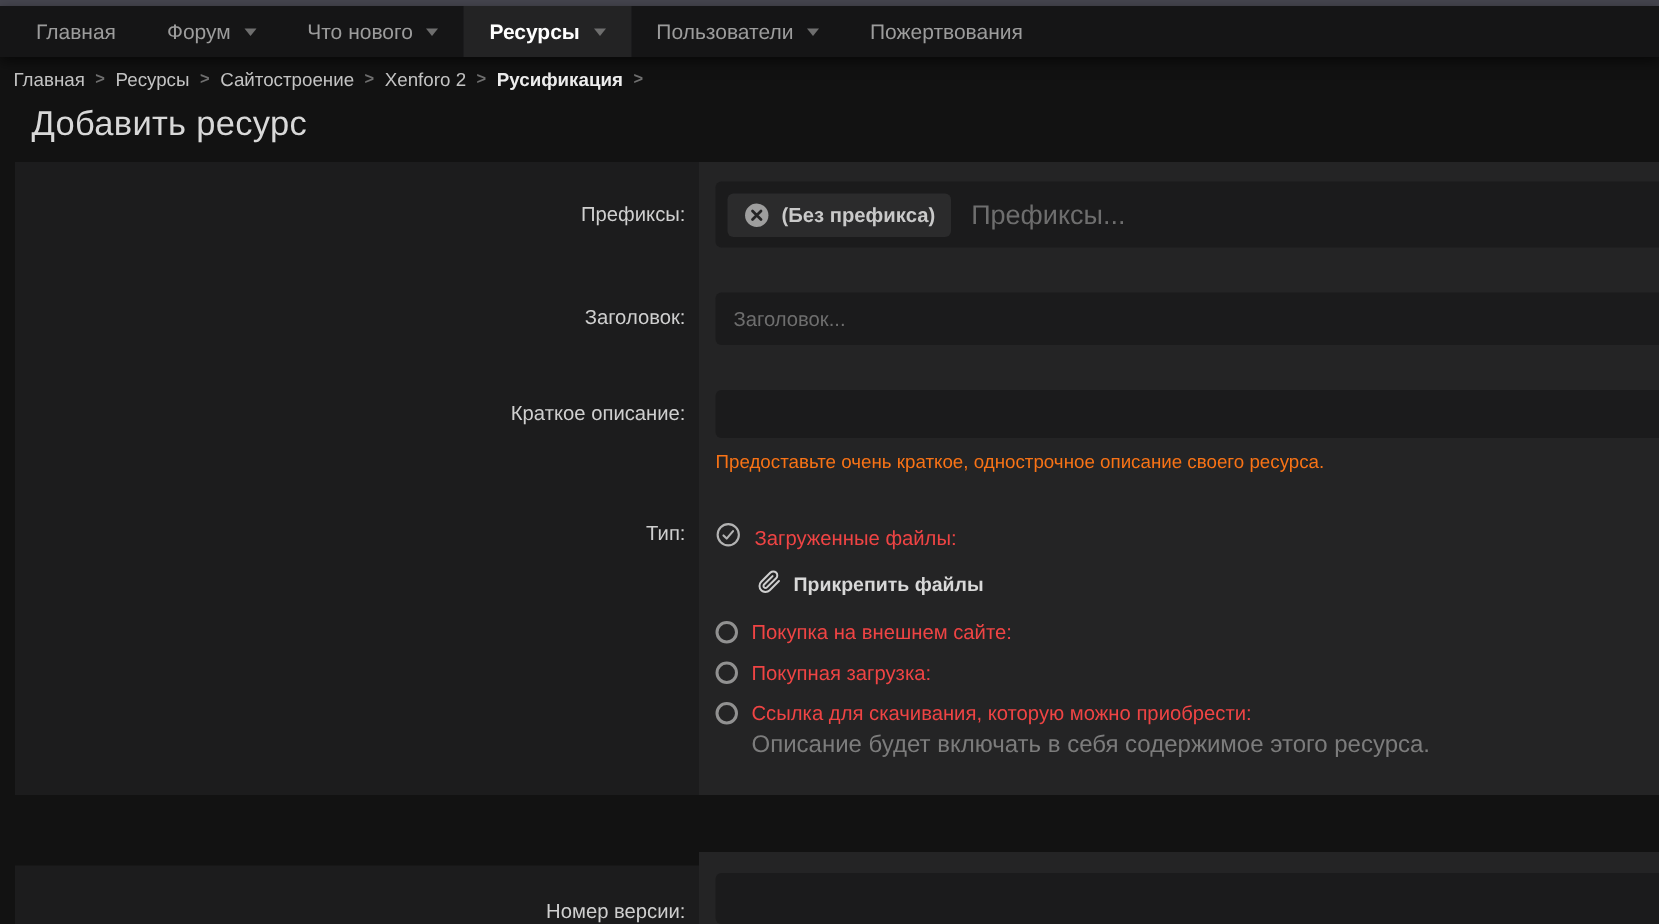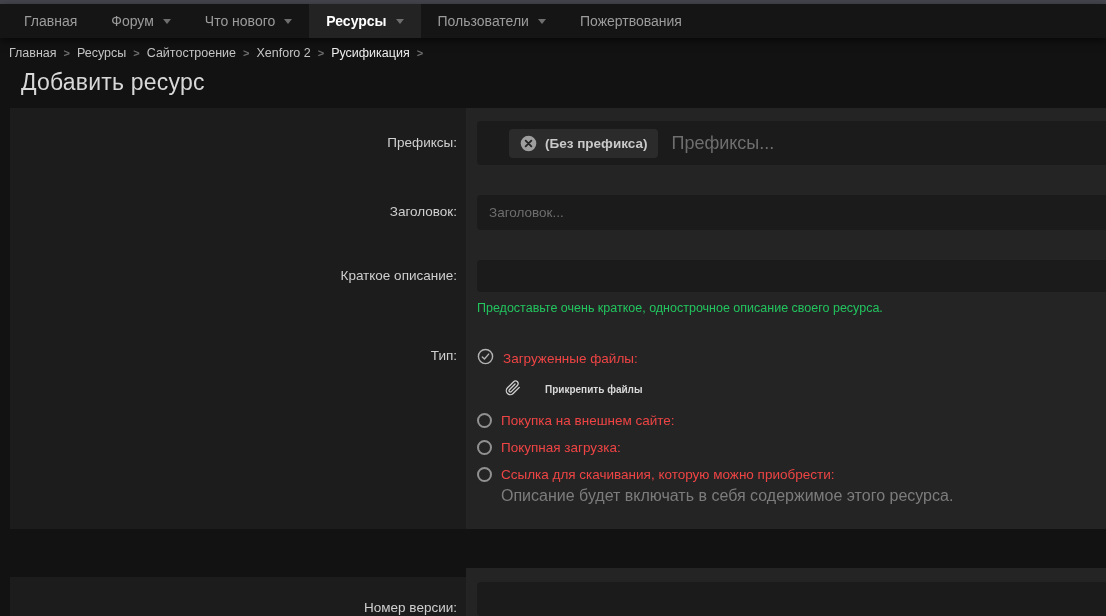--- a/index.html
+++ b/index.html
@@ -14,21 +14,21 @@
   .nav-item { display:flex; align-items:center; padding:0 17px; color:#9c9c9c;
               font-size:14px; cursor:pointer; white-space:nowrap; }
   .nav-item.selected { background:#232324; color:#ffffff; font-weight:700; }
   .caret { width:0; height:0; border-left:4px solid transparent; border-right:4px solid transparent;
            border-top:5px solid #6e6e6e; margin-left:9px; display:inline-block; }
 
   
   .page-header { background:#121212; padding:8px 9px 0 9px; height:70px; }
   .breadcrumb { font-size:12.5px; color:#bcbcbc; display:flex; align-items:center; }
   .crumb { color:#c4c4c4; cursor:pointer; }
-  .crumb.bold { color:#ededed; font-weight:400; }
+  .crumb.bold { color:#ededed; font-weight:700; }
   .sep { color:#6f6f6f; margin:0 7px; font-size:11px; font-weight:700; }
   .page-title { color:#d8d8d8; font-size:23px; font-weight:400; margin-top:9px; letter-spacing:.2px;margin-left:12px; }
 
   
   .form { margin-left:10px; height:508px; display:flex; flex-direction:column; }
   .frow { display:flex; flex:none; }
   .frow.grow { flex:1;align-items:flex-end; }
   .lcell { width:456px; flex:none; background:#1c1c1d; display:flex; justify-content:flex-end; }
   .lcell label { color:#cfcfcf; font-size:13.5px; line-height:16px; padding-right:9px; text-align:right; }
   .rcell { flex:1; background:#242425; padding-left:11px; min-width:0; }
@@ -45,33 +45,33 @@
   .r-version label  { padding-top:23px; }
 
   .input { display:block; width:100%; background:#1b1b1c; border:none; outline:none;
            border-radius:4px 0 0 4px; color:#dddddd; font-size:13.5px; }
   input.input { padding:0 12px; }
   input.input::placeholder { color:#6e6e6e; opacity:1; }
   .h44{height:44px} .h35{height:35px} .h32{height:32px} .h34{height:34px}
 
   .prefix-box { display:flex; align-items:center; gap:13px; padding:0 8px; }
   .chip { display:inline-flex; align-items:center; gap:8px; background:#2b2b2c; border-radius:4px;
-          padding:6px 11px; color:#c9c9c9; font-size:13.5px; font-weight:700; cursor:pointer;margin-left:24px; }
+          padding:6px 11px; color:#c9c9c9; font-size:13.5px; font-weight:700; cursor:pointer; }
   .xc { display:inline-flex; flex:none; cursor:pointer; }
   .ph { color:#6e6e6e; font-size:18px;text-align:center; }
 
-  .hint { color:#22c55e; font-size:12.5px; margin-top:9px; line-height:15px; }
+  .hint { color:#f97316; font-size:12.5px; margin-top:9px; line-height:15px; }
 
   .radio-line { display:flex; align-items:center; gap:9px; margin-bottom:12px;
                 color:#ef4444; font-size:13.5px; cursor:pointer; }
   .radio-circle { width:15px; height:15px; border:2px solid #919191; border-radius:50%;
                   flex:none; display:inline-block; }
   .check-ic, .clip-ic { flex:none; display:inline-block; }
-  .attach-line { display:flex; align-items:center; gap:24px; margin:3px 0 15px 28px;
-                 color:#d8d8d8; font-size:10px; font-weight:700; cursor:pointer;
+  .attach-line { display:flex; align-items:center; gap:8px; margin:3px 0 15px 28px;
+                 color:#d8d8d8; font-size:13px; font-weight:700; cursor:pointer;
                  background:none; border:none; }
   .radio-hint { color:#7c7c7c; font-size:16px; margin:-6px 0 10px 24px; line-height:15px; }
 </style>
 </head>
 <body>
 
 <div class="top-strip"></div>
 
 <nav class="navbar">
   <div class="nav-item">

